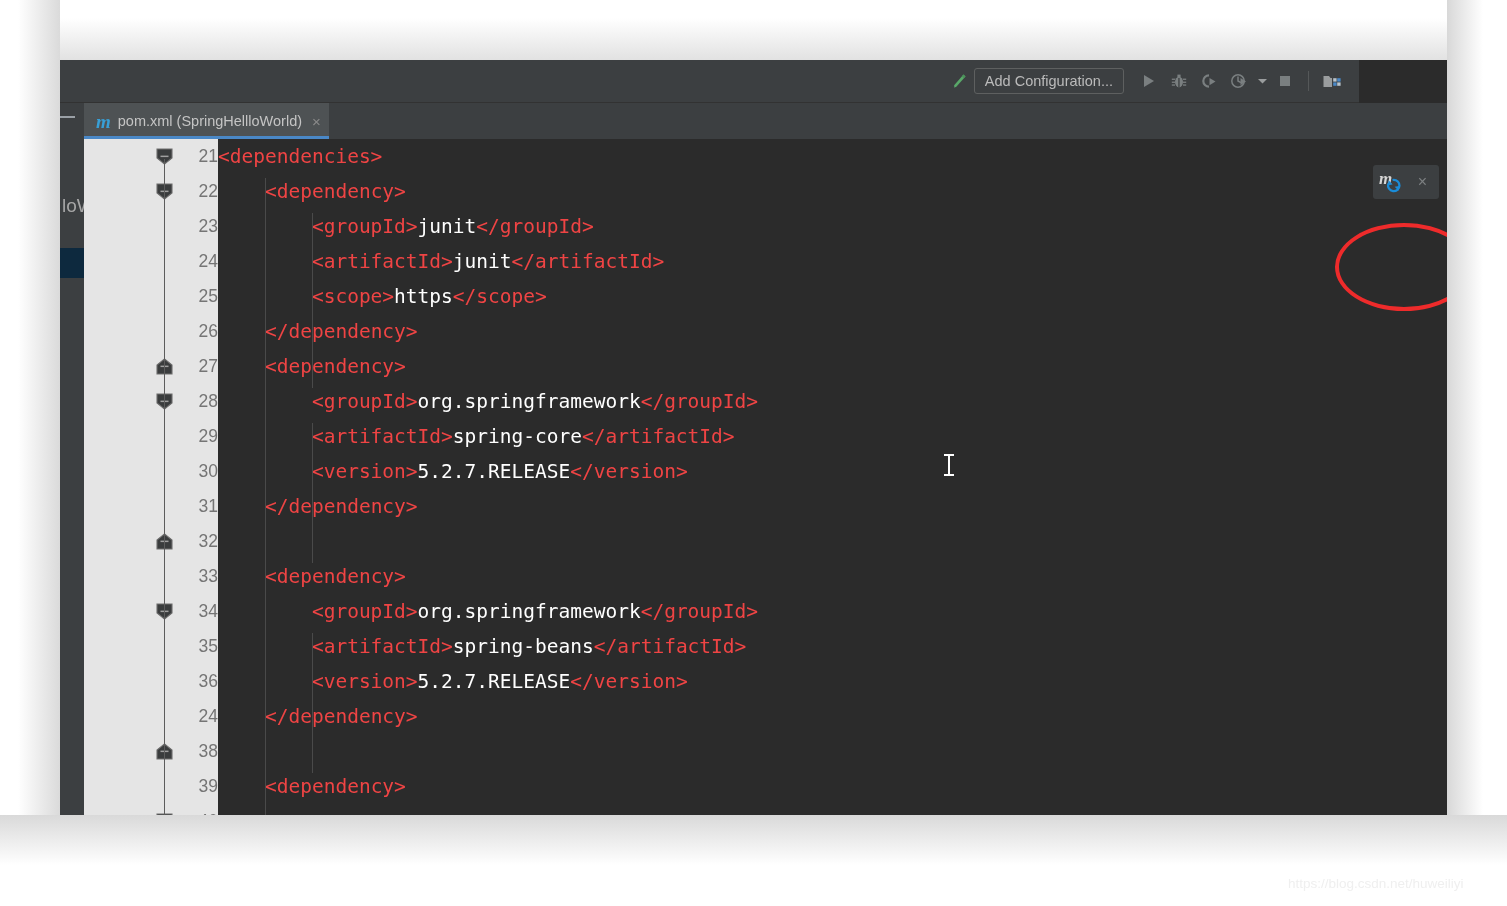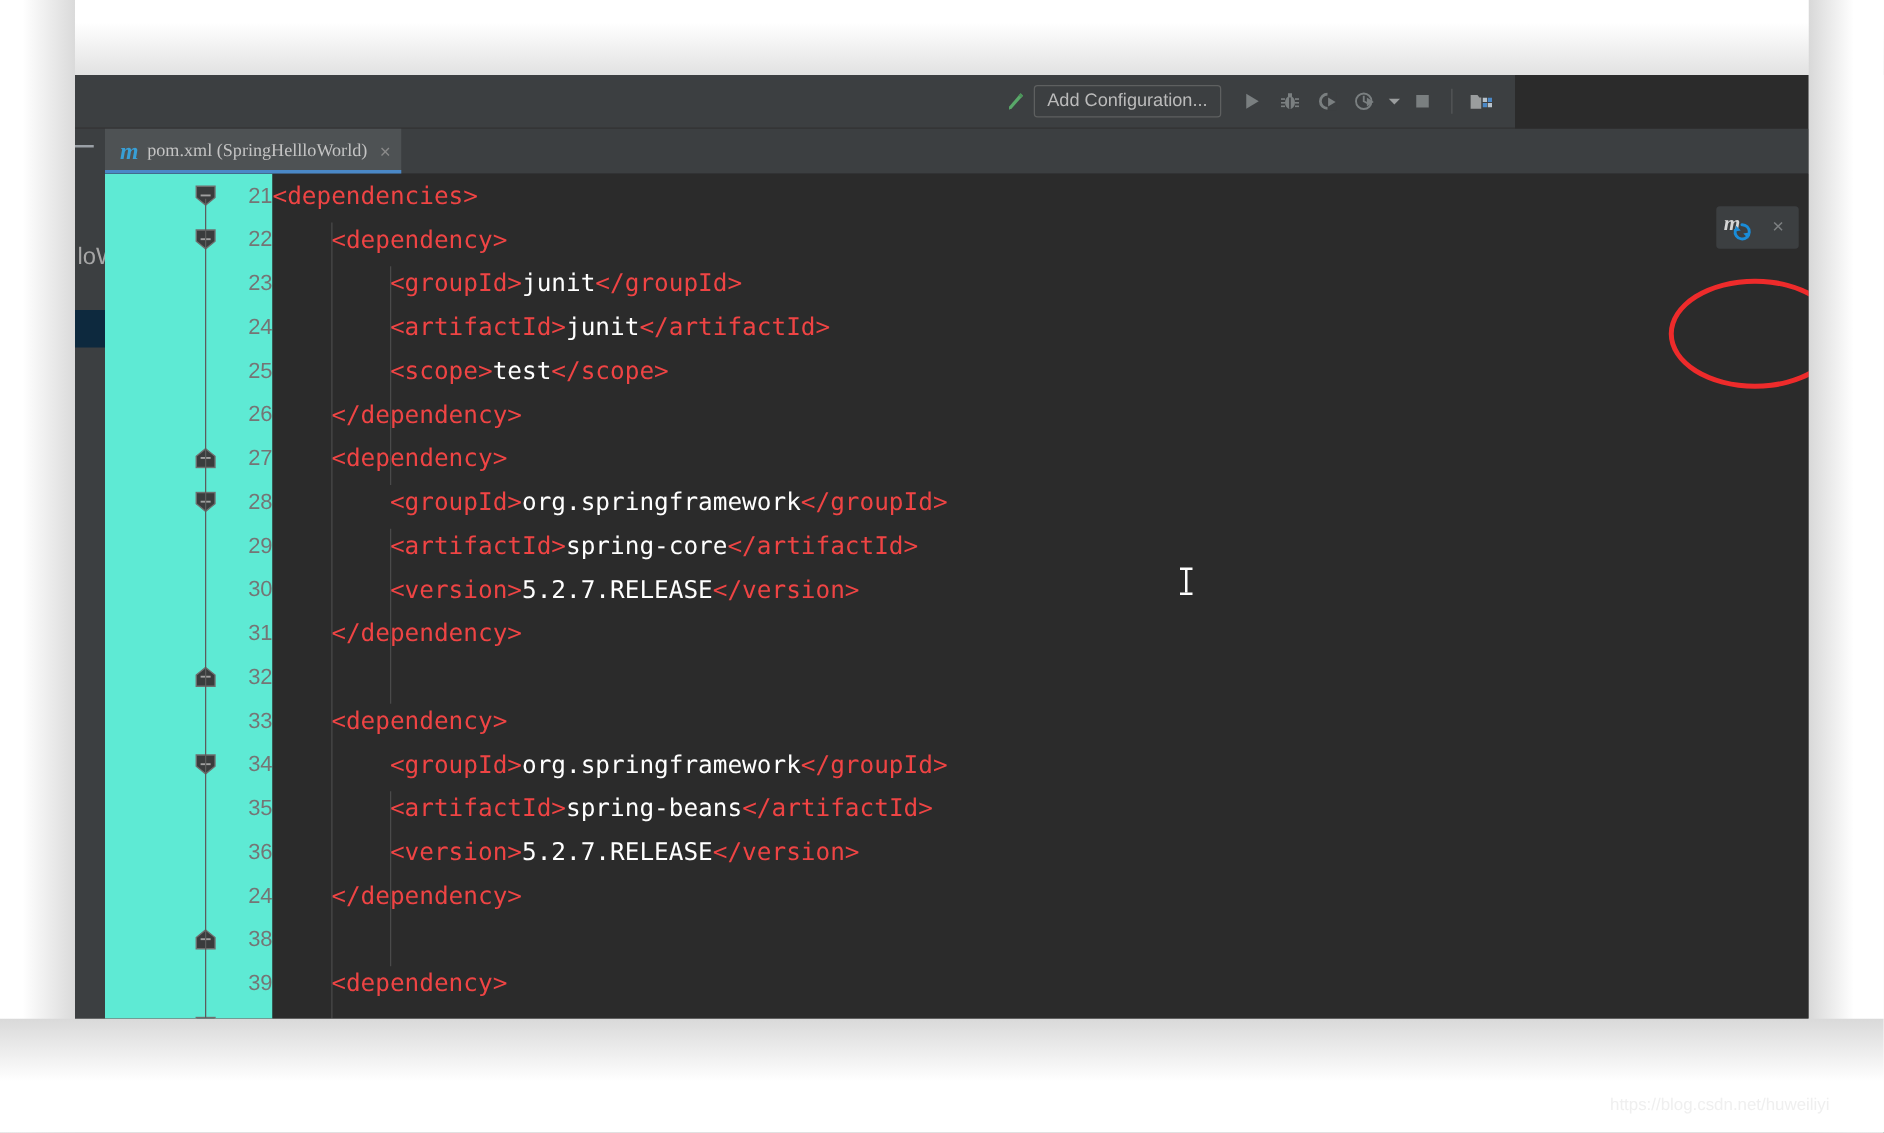--- a/index.html
+++ b/index.html
@@ -43,21 +43,21 @@
   }
   .fade-top {
     position: absolute; left: 0; top: 0;
     width: 1507px; height: 60px;
     background: linear-gradient(to top, #e2e2e2 0%, #ffffff 70%);
   }
 
   
   #toolbar {
     position: absolute; left: 0; top: 0;
-    width: 1152px; height: 43px;
+    width: 1299px; height: 43px;
     background: #3c3f41;
     border-bottom: 1px solid #323232;
     display: flex; align-items: center;
     justify-content: flex-end;
     padding-right: 12px;
   }
   .tb-icon {
     width: 30px; height: 30px;
     display: flex; align-items: center; justify-content: center;
     flex: 0 0 auto;
@@ -130,38 +130,38 @@
   }
   .maven-m {
     font-family: "Liberation Serif", serif;
     font-style: italic; font-weight: bold;
     font-size: 19px; color: #389fd6;
     margin-right: 7px; line-height: 1;
   }
   #tab-label {
     font-size: 14.5px; color: #c4c4c4;
     white-space: nowrap;
-    font-family: Liberation Serif, serif;
+    font-family: Liberation Sans, sans-serif;
   }
   #tab-close {
     margin-left: 10px; color: #8a8a8a; font-size: 15px;
     line-height: 1;
   }
 
   
   #editor {
     position: absolute; left: 24px; top: 79px;
     width: 1363px; height: 676px;
     background: #2b2b2b;
     overflow: hidden;
   }
   #gutter {
     position: absolute; left: 0; top: 0;
     width: 134px; height: 676px;
-    background: #5eead4;
+    background: #e5e5e5;
   }
   #code-area {
     position: absolute; left: 134px; top: 0;
     right: 0; height: 676px;
     background: #2b2b2b;
   }
 
   .line {
     position: relative;
     height: 35px;
@@ -472,21 +472,21 @@
               </svg>
             </span>
           </div>
           <div class="foldline" style="top: 20px; height: 665px;"></div>
         </div>
       <div id="code-area">
           <div class="line"><span class="val"></span><span class="tag">&lt;dependencies&gt;</span></div>
           <div class="line"><span class="val">    </span><span class="tag">&lt;dependency&gt;</span></div>
           <div class="line"><span class="val">        </span><span class="tag">&lt;groupId&gt;</span><span class="val">junit</span><span class="tag">&lt;/groupId&gt;</span></div>
           <div class="line"><span class="val">        </span><span class="tag">&lt;artifactId&gt;</span><span class="val">junit</span><span class="tag">&lt;/artifactId&gt;</span></div>
-          <div class="line"><span class="val">        </span><span class="tag">&lt;scope&gt;</span><span class="val">test</span><span class="tag">&lt;/scope&gt;</span></div>
+          <div class="line"><span class="val">        </span><span class="tag">&lt;scope&gt;</span><span class="val">https</span><span class="tag">&lt;/scope&gt;</span></div>
           <div class="line"><span class="val">    </span><span class="tag">&lt;/dependency&gt;</span></div>
           <div class="line"><span class="val">    </span><span class="tag">&lt;dependency&gt;</span></div>
           <div class="line"><span class="val">        </span><span class="tag">&lt;groupId&gt;</span><span class="val">org.springframework</span><span class="tag">&lt;/groupId&gt;</span></div>
           <div class="line"><span class="val">        </span><span class="tag">&lt;artifactId&gt;</span><span class="val">spring-core</span><span class="tag">&lt;/artifactId&gt;</span></div>
           <div class="line"><span class="val">        </span><span class="tag">&lt;version&gt;</span><span class="val">5.2.7.RELEASE</span><span class="tag">&lt;/version&gt;</span></div>
           <div class="line"><span class="val">    </span><span class="tag">&lt;/dependency&gt;</span></div>
           <div class="line"></div>
           <div class="line"><span class="val">    </span><span class="tag">&lt;dependency&gt;</span></div>
           <div class="line"><span class="val">        </span><span class="tag">&lt;groupId&gt;</span><span class="val">org.springframework</span><span class="tag">&lt;/groupId&gt;</span></div>
           <div class="line"><span class="val">        </span><span class="tag">&lt;artifactId&gt;</span><span class="val">spring-beans</span><span class="tag">&lt;/artifactId&gt;</span></div>

